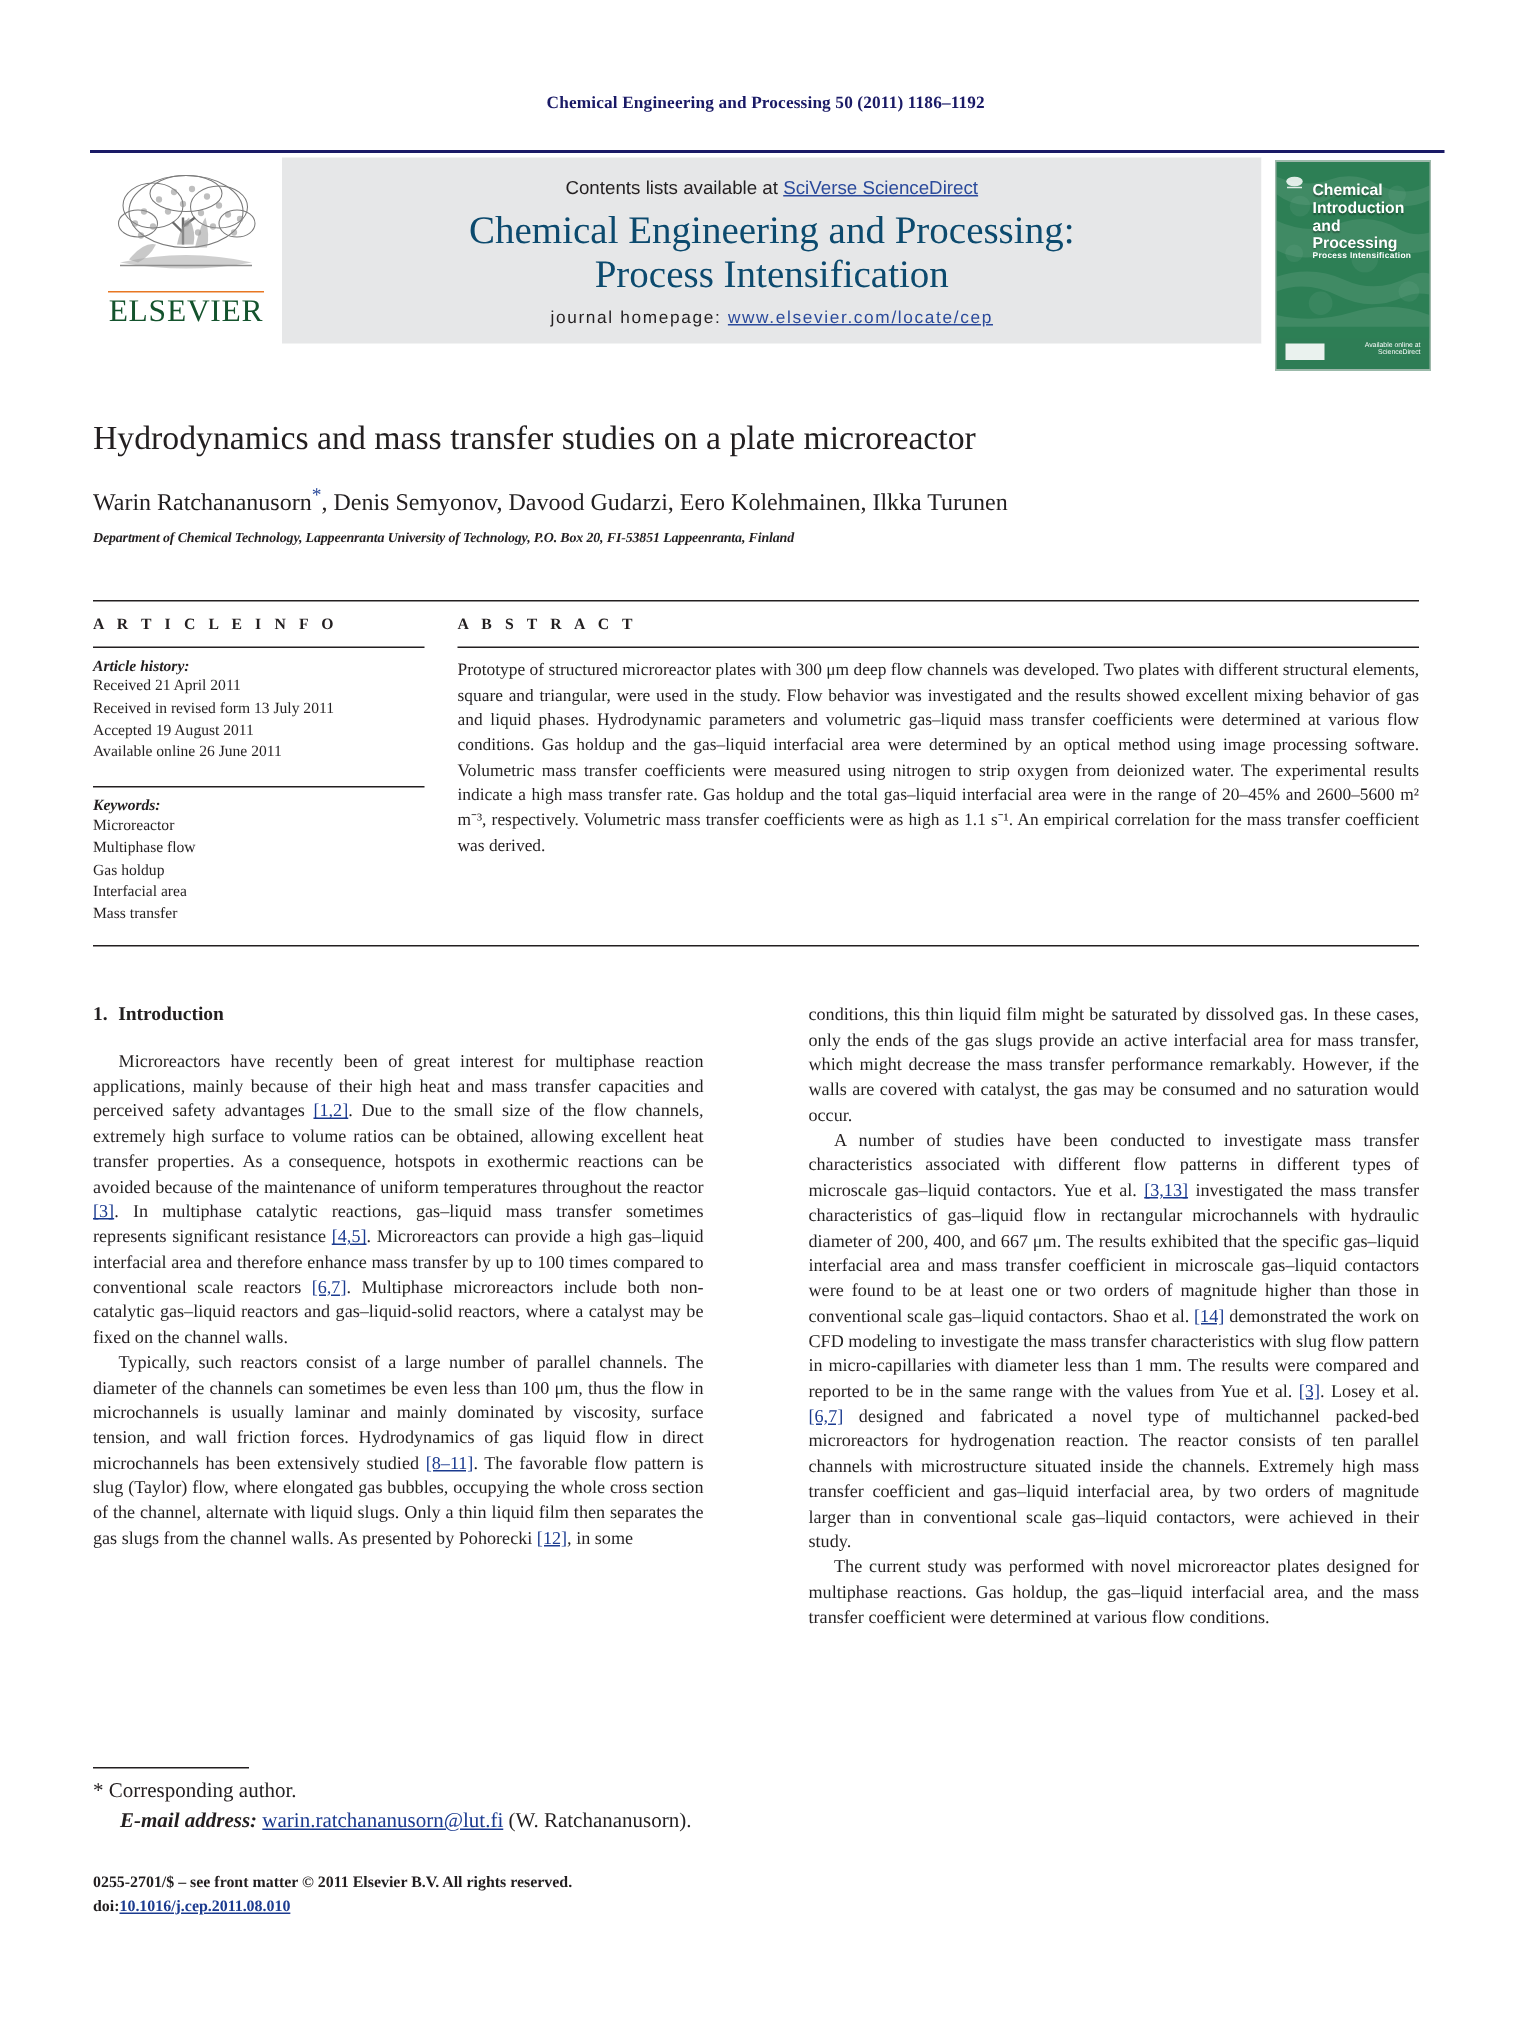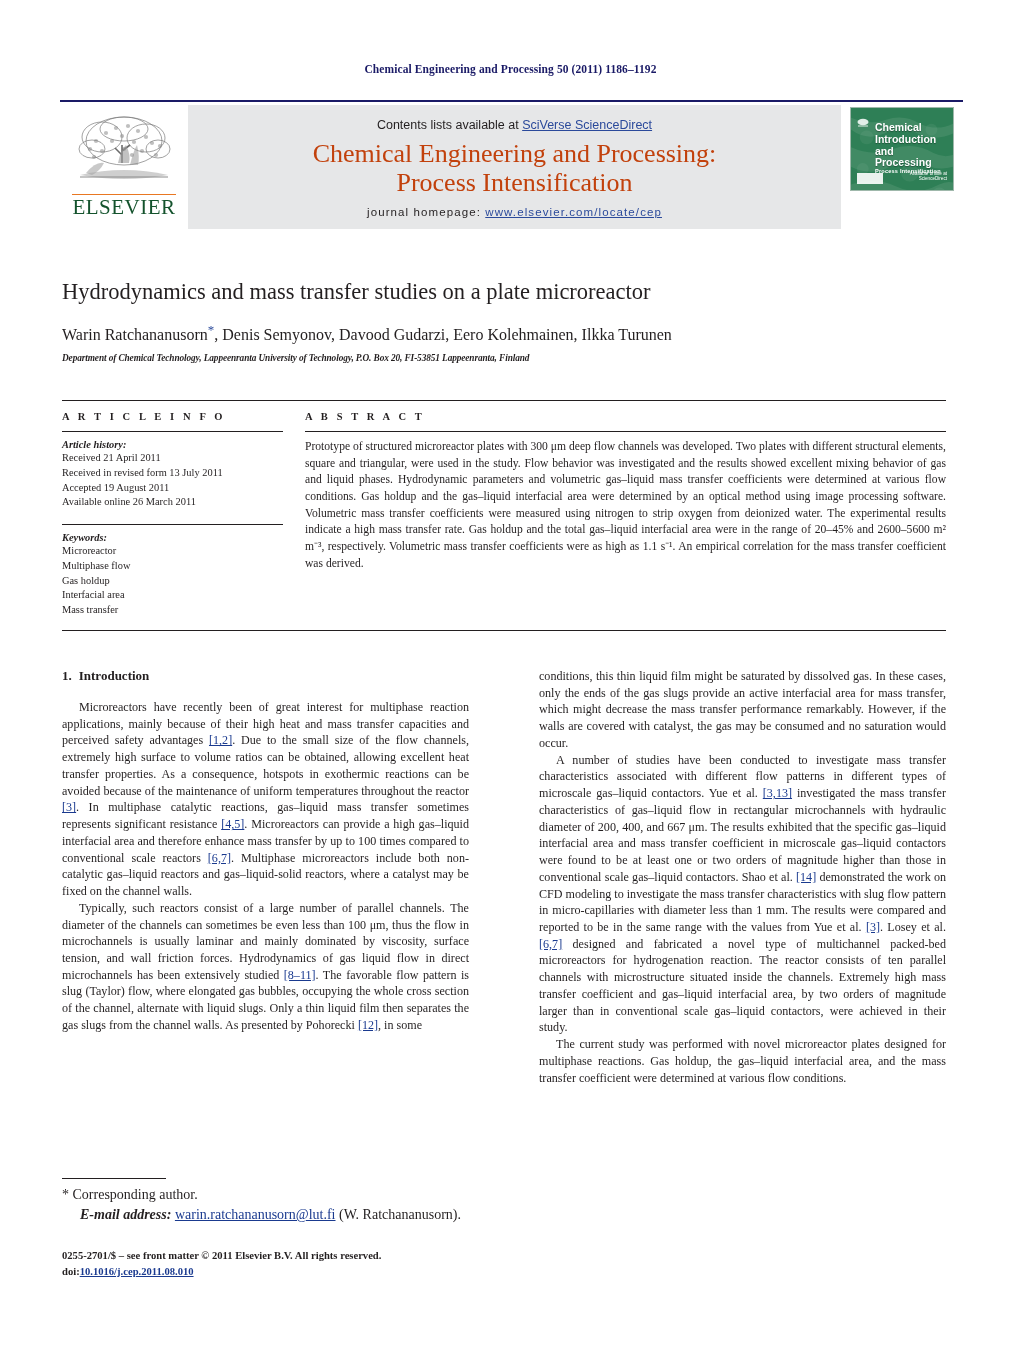--- a/index.html
+++ b/index.html
@@ -90,21 +90,21 @@
     color: #231f20;
     margin-bottom: 7px;
   }
   .contents-line .sd-link {
     color: #2b4a9b;
   }
   .journal-title {
     font-family: "Liberation Serif", serif;
     font-size: 26px;
     line-height: 1.12;
-    color: #c2410c;
+    color: #0c4a6e;
     text-align: center;
     margin: 0;
     font-weight: normal;
   }
   .homepage-line {
     font-family: "Liberation Sans", sans-serif;
     font-size: 11.5px;
     color: #231f20;
     letter-spacing: 1.1px;
     margin-top: 9px;
@@ -128,21 +128,21 @@
     color: #14532d;
     border-top: 1.5px solid #e87722;
     padding-top: 1px;
     margin-top: 1px;
     line-height: 1.05;
   }
 
   
   .cover {
     width: 104px;
-    height: 84px;
+    height: 140px;
     background: #2e7d55;
     border: 1px solid #9fb8ab;
     position: relative;
     overflow: hidden;
     box-sizing: border-box;
   }
   .cover-texture {
     position: absolute;
     inset: 0;
     opacity: 0.55;
@@ -473,21 +473,21 @@
     <div class="panel-cols">
 
       <div class="col-info">
         <div class="sec-head">A R T I C L E  I N F O</div>
         <hr class="rule-thin">
         <div class="info-label">Article history:</div>
         <div>
           <p class="info-line">Received 21 April 2011</p>
           <p class="info-line">Received in revised form 13 July 2011</p>
           <p class="info-line">Accepted 19 August 2011</p>
-          <p class="info-line">Available online 26 March 2011</p>
+          <p class="info-line">Available online 26 June 2011</p>
         </div>
         <div class="kw-block">
           <hr class="rule-thin">
           <div class="info-label">Keywords:</div>
           <p class="info-line">Microreactor</p>
           <p class="info-line">Multiphase flow</p>
           <p class="info-line">Gas holdup</p>
           <p class="info-line">Interfacial area</p>
           <p class="info-line">Mass transfer</p>
         </div>

